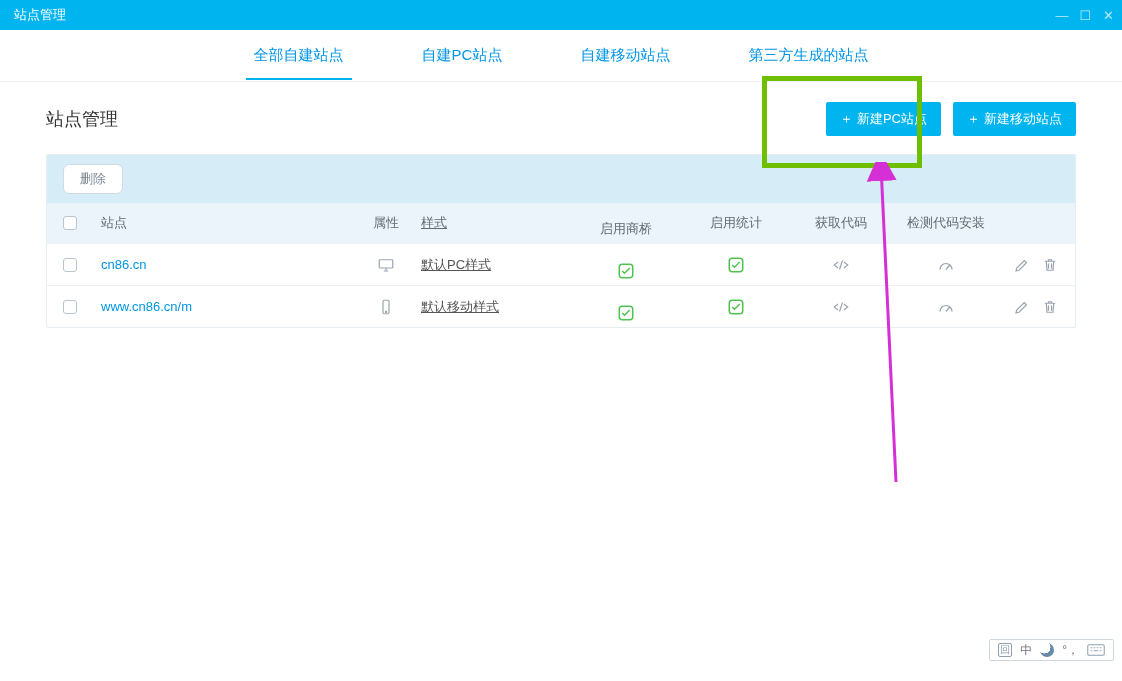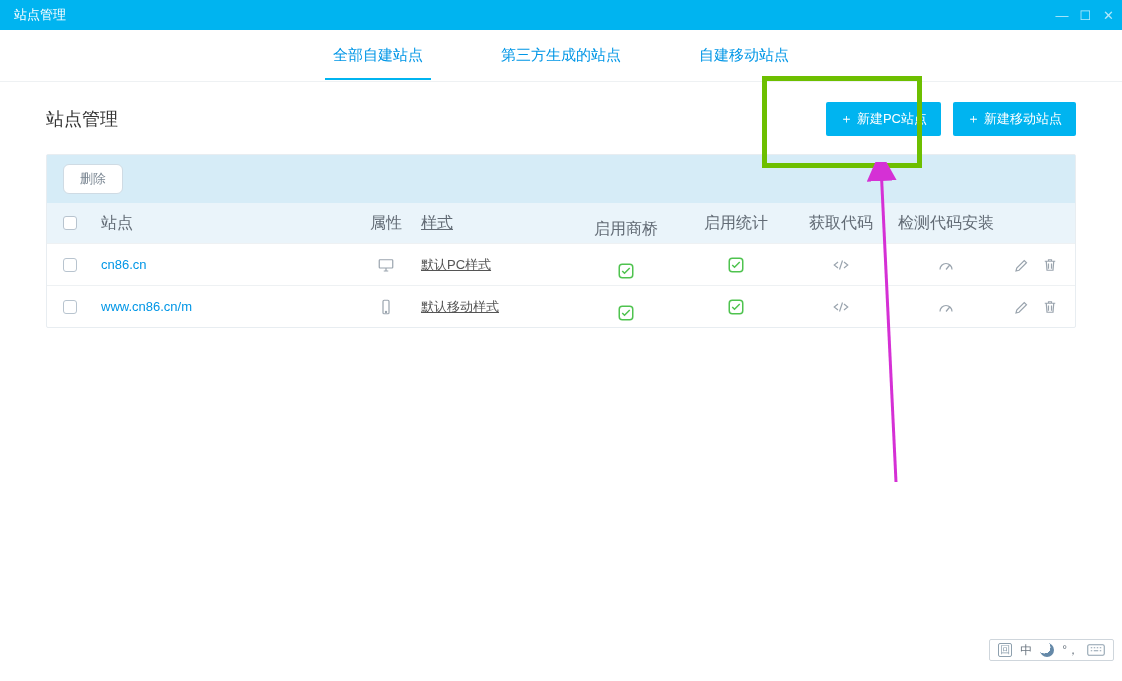--- a/index.html
+++ b/index.html
@@ -38,21 +38,21 @@
   padding: 0 16px; gap: 12px;
 }
 .btn-plain {
   background: #fff; border: 1px solid #cfdbe4; color: #7b8793;
   height: 30px; padding: 0 16px; font-size: 13px; border-radius: 6px;
   cursor: pointer;
 }
 
 .thead {
   background: #eaf4fa; height: 40px; display: flex; align-items: center;
-  font-size: 16px; color: #626b75; padding: 0 16px;
+  font-size: 13px; color: #626b75; padding: 0 16px;
 }
 .trow {
   height: 42px; display: flex; align-items: center; padding: 0 16px;
   font-size: 13px; color: #555; border-top: 1px solid #eef1f3; justify-content: center;
 }
 .col-chk { width: 38px; display: flex; align-items: center; }
 .col-site { width: 250px; }
 .col-attr { width: 70px; text-align: center; }
 .col-style { width: 150px; text-decoration: underline; }
 .col-qiao { width: 110px; text-align: center; margin-top: 12px; }
@@ -105,22 +105,23 @@
   <span>站点管理</span>
   <div class="win-controls">
     <span style="letter-spacing:-1px;">—</span>
     <span>☐</span>
     <span>✕</span>
   </div>
 </div>
 
 <div class="tabs-row">
   <div class="tab active">全部自建站点</div>
+  <div class="tab">自建PC站点</div>
+  <div class="tab">自建移动站点</div>
   <div class="tab">第三方生成的站点</div>
-  <div class="tab">自建移动站点</div>
 </div>
 
 <div class="content">
   <div class="page-head">
     <div class="page-title">站点管理</div>
     <div class="btns">
       <button class="btn-primary">
         <span>＋</span>
         <span>新建PC站点</span>
       </button>

